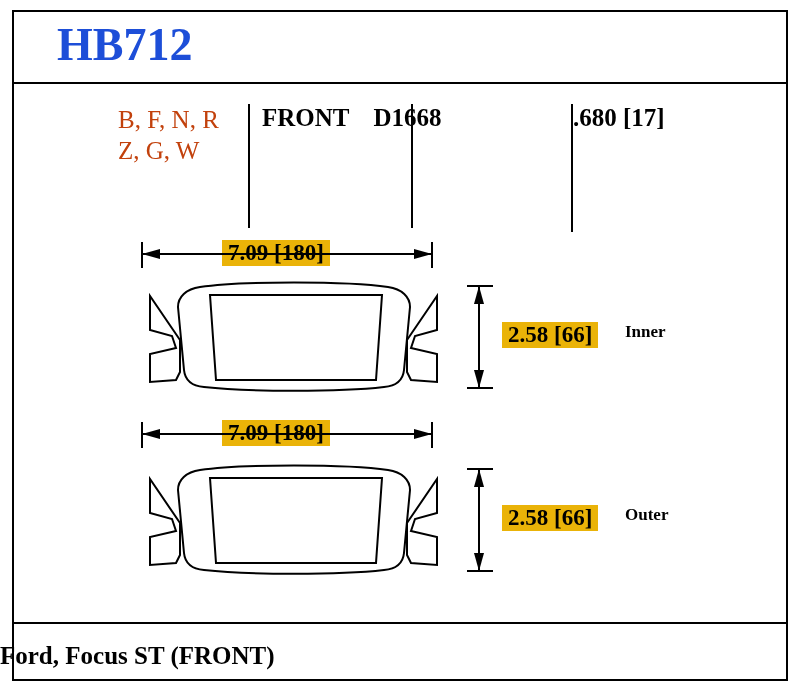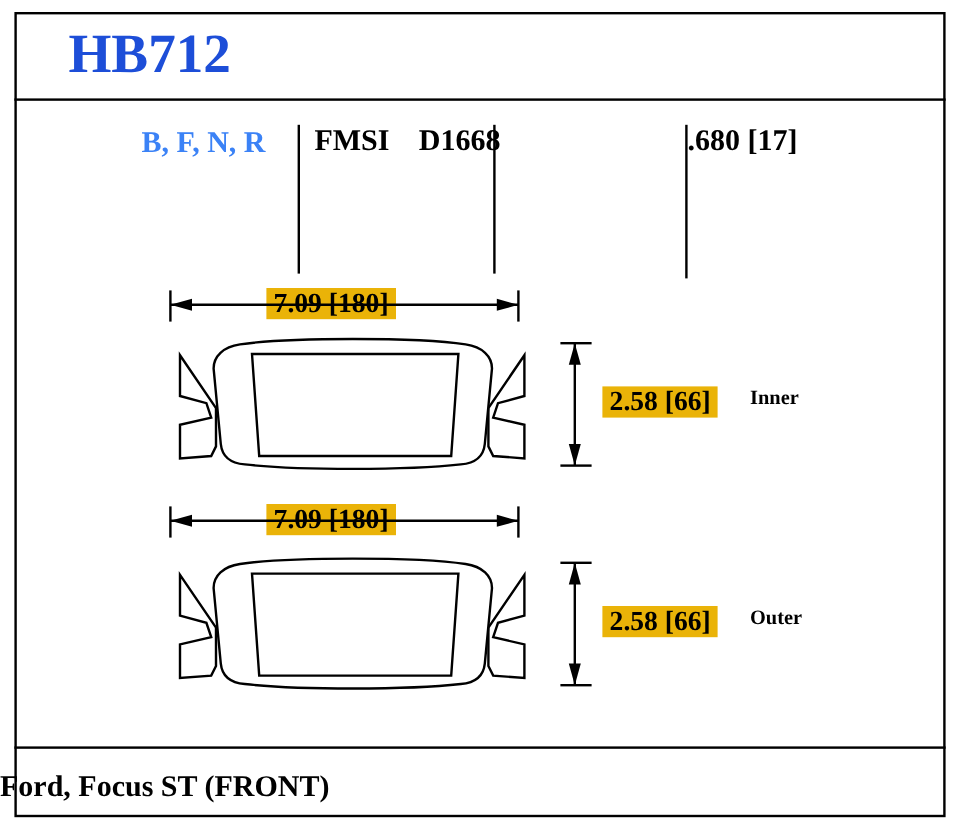--- a/index.html
+++ b/index.html
@@ -56,22 +56,22 @@
     color: #1d4ed8;
     font-family: "Liberation Serif", serif;
     margin-left: 27px;
   }
   
   .codes {
     position: absolute;
     left: 118px;
     top: 104px;
     font-size: 25px;
-    font-weight: bold;
-    color: #3b82f6;
+    font-weight: normal;
+    color: #c2410c;
     line-height: 31px;
   }
   .fmsi {
     position: absolute;
     left: 262px;
     top: 104px;
     font-size: 25px;
     font-weight: bold;
     color: #000;
   }
@@ -133,24 +133,25 @@
 <div id="sheet">
 
   <div class="frame"></div>
   <div class="rule-top"></div>
   <div class="rule-bottom"></div>
 
   <div class="part-number">HB712</div>
 
   <div class="codes">
     <div>B, F, N, R</div>
+    <div>Z, G, W</div>
   </div>
 
   <div class="fmsi">
-    <span>FMSI</span>
+    <span>FRONT</span>
     <span style="display:inline-block;width:12px"></span>
     <span>D1668</span>
   </div>
 
   <div class="thickness">.680 [17]</div>
 
   <div class="vline" style="left:248px; top:104px; height:124px;"></div>
   <div class="vline" style="left:411px; top:104px; height:124px;"></div>
   <div class="vline" style="left:571px; top:104px; height:128px;"></div>
 

